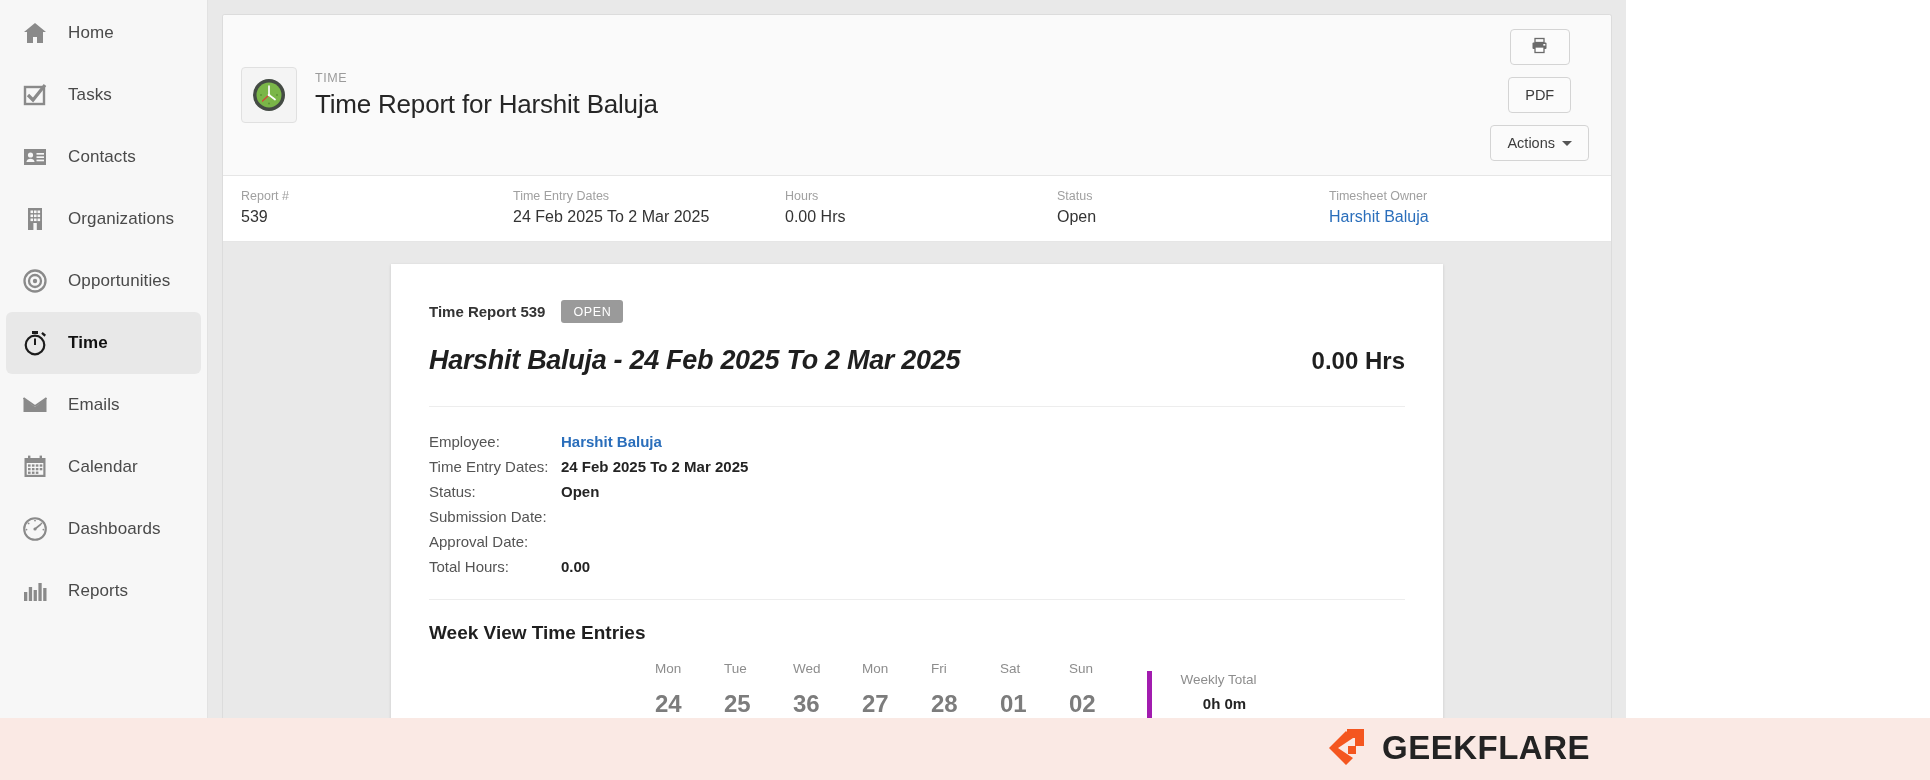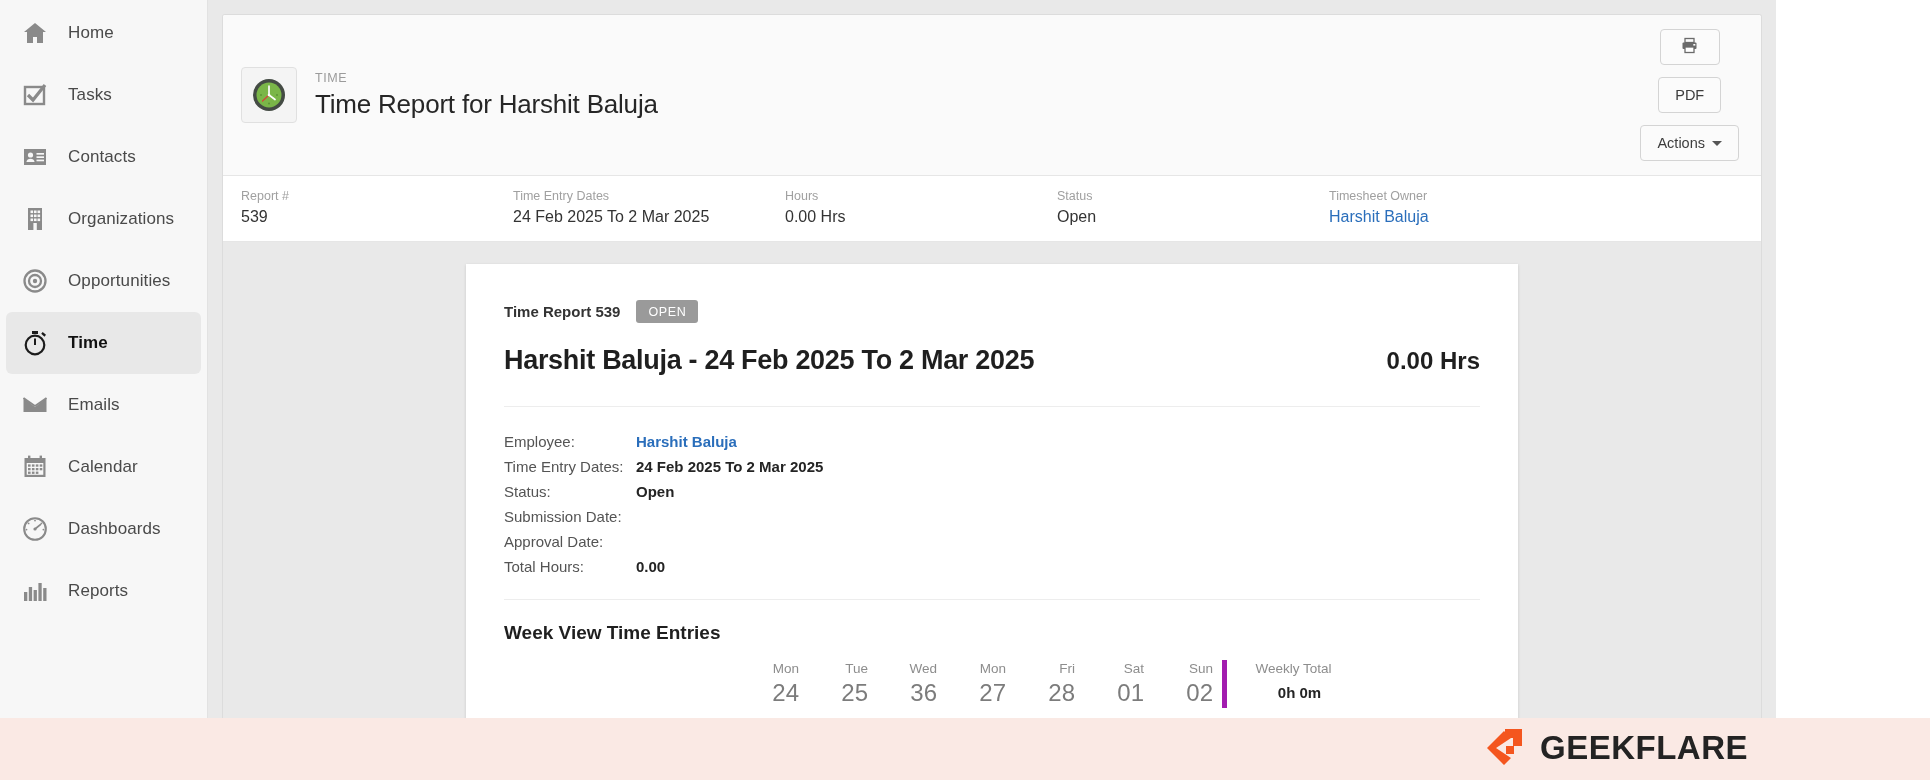--- a/index.html
+++ b/index.html
@@ -8,21 +8,21 @@
     width: 1930px;
     height: 780px;
     overflow: hidden;
     background: #ffffff;
     font-family: "Liberation Sans", sans-serif;
     -webkit-font-smoothing: antialiased;
   }
 
   .app {
     position: relative;
-    width: 1776px;
+    width: 1626px;
     height: 780px;
     display: flex;
     background: #737373;
   }
 
   
   .sidebar {
     width: 208px;
     min-width: 208px;
     height: 780px;
@@ -219,20 +219,21 @@
     display: flex;
     align-items: baseline;
     justify-content: space-between;
     margin-bottom: 30px;
   }
   .doc-h1 {
     font-size: 27px;
     font-weight: bold;
     color: #1f1f1f;
     letter-spacing: -.3px;
+    font-style: italic;
   }
   .doc-hours {
     font-size: 24px;
     font-weight: bold;
     color: #1f1f1f;
   }
 
   .rule {
     height: 1px;
     background: #ededed;
@@ -270,32 +271,33 @@
 
   
   .week-grid {
     display: flex;
     align-items: flex-end;
     padding-left: 226px;
   }
   .day-col {
     width: 69px;
     flex: 0 0 69px;
-    text-align: right;
+    text-align: left;
   }
   .day-name {
     font-size: 13.5px;
     color: #8d8d8d;
     line-height: 18px;
   }
   .day-num {
     font-size: 24px;
-    font-weight: normal;
+    font-weight: bold;
     color: #7c7c7c;
     line-height: 30px;
+    margin-top: 11px;
   }
   .total-col {
     border-left: 5px solid #a21caf;
     padding-left: 18px;
     margin-left: 9px;
     text-align: center;
     min-width: 120px;
   }
   .total-label {
     font-size: 13.5px;
@@ -315,21 +317,21 @@
     position: absolute;
     left: 0;
     bottom: 0;
     width: 1930px;
     height: 62px;
     background: #fae9e4;
     z-index: 20;
   }
   .wm-logo {
     position: absolute;
-    right: 28px;
+    right: 36px;
     bottom: 10px;
     display: flex;
     align-items: center;
     gap: 14px;
     z-index: 21;
   }
   .wm-mark { width: 44px; height: 44px; }
   .wm-text {
     font-size: 33px;
     font-weight: bold;

